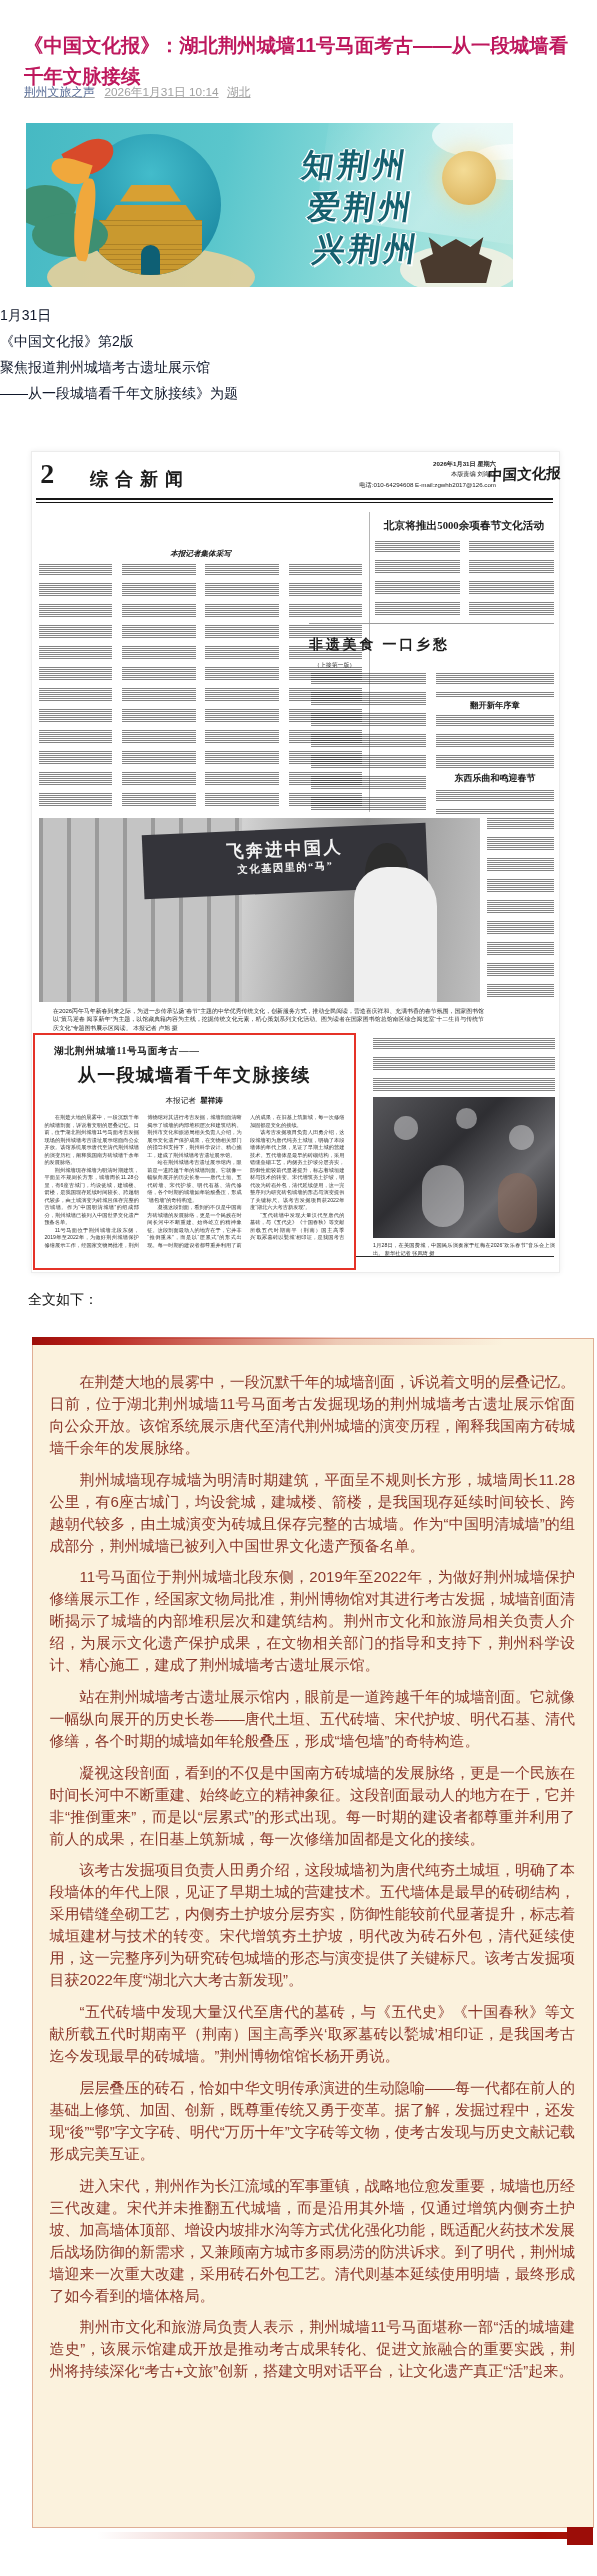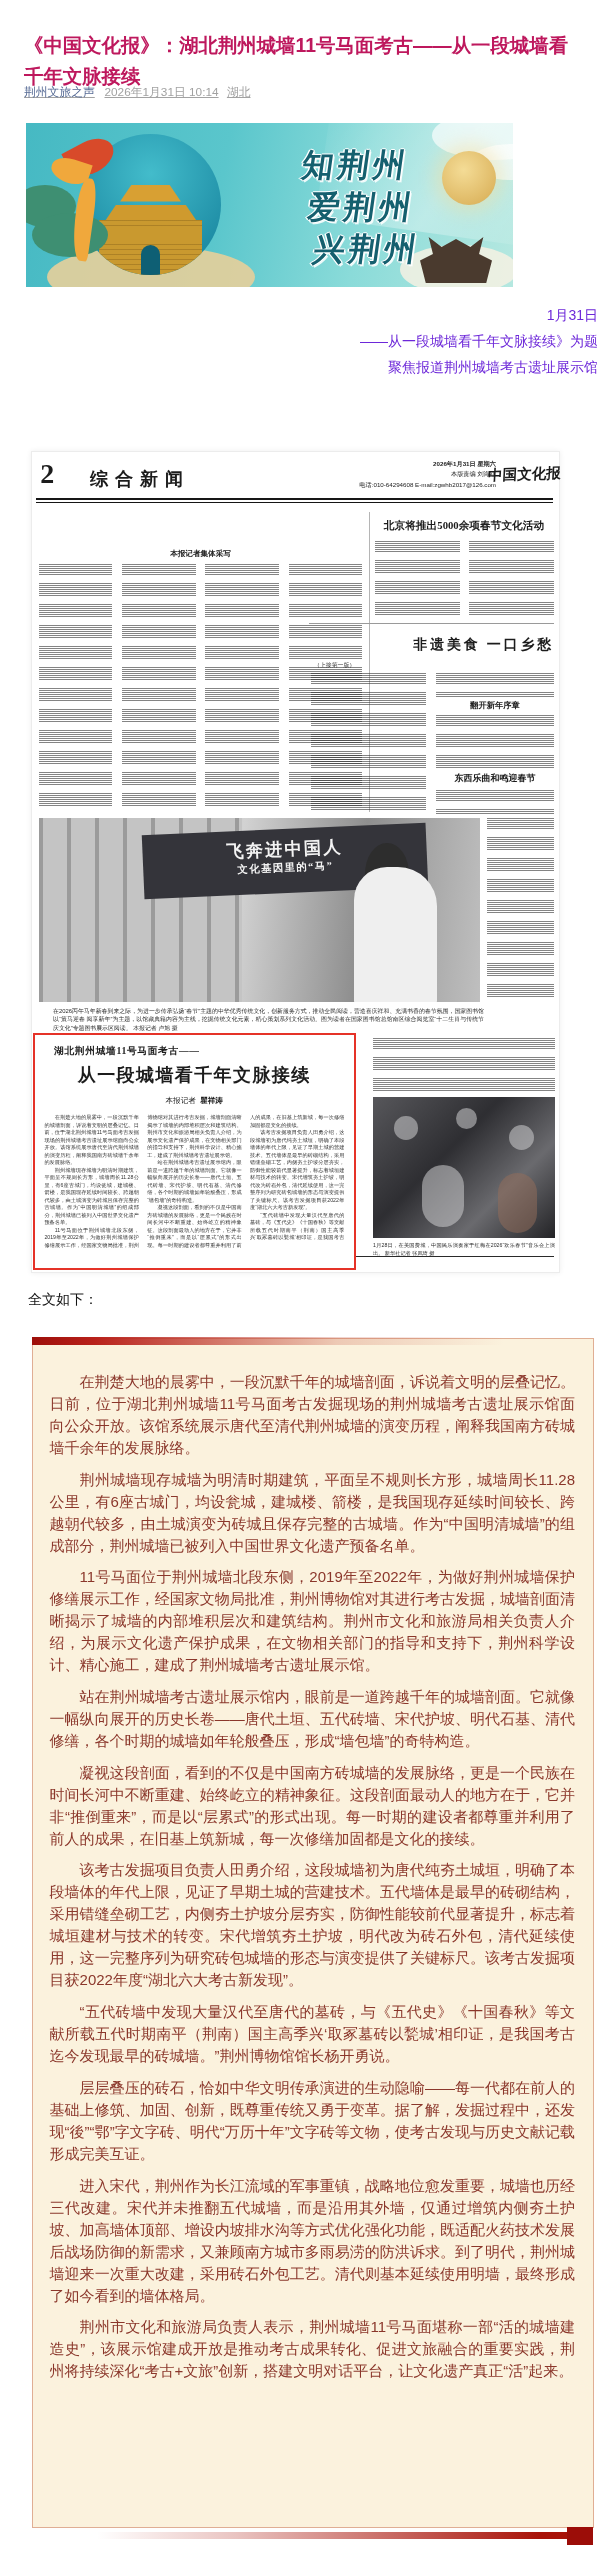--- a/index.html
+++ b/index.html
@@ -33,39 +33,39 @@
   .banner .phx2{background:#f0a83c;border-radius:60% 0 60% 60%;}
   .banner .bronze{left:394px;top:110px;width:72px;height:50px;background:#4a3a2e;
           clip-path:polygon(8% 100%,0 55%,18% 42%,12% 8%,30% 28%,50% 12%,70% 28%,88% 8%,82% 42%,100% 55%,92% 100%);}
   .banner .bcloud{left:374px;top:122px;width:118px;height:49px;border-radius:50%;background:#f6f1e3;opacity:.85;}
   .banner .slogans{left:276px;top:21px;width:187px;}
   .banner .slogan{font-size:32px;font-weight:900;color:#15606f;letter-spacing:3.5px;line-height:42px;
           transform:skewX(-8deg);
           text-shadow:-1.4px 0 0 #fff,1.4px 0 0 #fff,0 -1.4px 0 #fff,0 1.4px 0 #fff,2.1px 2.1px 0 rgba(255,255,255,.85);}
 
   
-  .intro{left:0;top:302px;width:598px;text-align:right;font-size:14px;color:#6d28d9;}
+  .intro{left:0;top:302px;width:598px;text-align:left;font-size:14px;color:#0f172a;}
   .intro div{line-height:26px;}
 
   
   .np{left:31px;top:451px;width:527px;height:820px;background:#fff;border:0.7px solid #ececec;
       box-shadow:0 0 5.5px rgba(0,0,0,.07);font-family:"Liberation Serif","DejaVu Serif",serif;color:#1c1c1c;}
   .np .pgnum{left:8.3px;top:5.5px;font-size:28px;font-weight:900;}
   .np .section{left:46px;top:15.3px;font-size:18px;font-weight:700;letter-spacing:7px;margin-left:12px;}
   .np .info{left:263px;top:7px;width:201px;text-align:right;font-size:6.2px;line-height:10.4px;color:#222;
       font-family:"Liberation Sans",sans-serif;}
   .np .masthead{left:456px;top:12.5px;width:71px;font-size:14.6px;font-weight:900;white-space:nowrap;transform:rotate(-2deg) skewX(-5deg);}
   .np .rule1{left:4.2px;top:46px;width:517px;height:2.1px;background:#161616;}
   .np .rule2{left:4.2px;top:50px;width:517px;height:0.7px;background:#161616;}
   .np .h-lead{left:5.5px;top:64px;width:326px;text-align:center;font-size:21px;font-weight:800;letter-spacing:2.1px;}
-  .np .h-lead-by{left:5.5px;top:97px;width:326px;text-align:center;font-size:7.6px;font-weight:700;}
+  .np .h-lead-by{left:5.5px;top:97px;width:326px;text-align:center;font-size:7.6px;font-weight:700;font-style:italic;}
   .np .vrule{left:337px;top:60px;width:0.7px;height:300px;background:#b5b5b5;}
   .np .h-right{left:342px;top:67px;width:180px;text-align:center;font-size:10.7px;font-weight:800;}
   .np .hr-mid{left:277px;top:171px;width:245px;height:0.7px;background:#9a9a9a;}
-  .np .h-mid{left:277px;top:184px;width:245px;text-align:right;font-size:14px;font-weight:800;letter-spacing:2.8px;}
+  .np .h-mid{left:277px;top:184px;width:245px;text-align:left;font-size:14px;font-weight:800;letter-spacing:2.8px;}
   .np .mid-note{left:282px;top:209px;font-size:5.9px;color:#333;}
   .np .h-sub1{left:404px;top:248px;width:118px;text-align:center;font-size:8.3px;font-weight:800;font-family:"Liberation Sans",sans-serif;}
   .np .h-sub2{left:404px;top:320px;width:118px;text-align:center;font-size:9px;font-weight:800;}
   .tx{background-image:repeating-linear-gradient(to bottom,rgba(45,45,45,.78) 0 0.7px,transparent 0.7px 2.1px);opacity:.75;}
   .cols{display:flex;gap:9.7px;}
   .cols > div{flex:1;}
   
   .photo1{left:7px;top:366px;width:441px;height:184px;overflow:hidden;
       background:linear-gradient(95deg,#c9c9c9,#a9a9a9 25%,#d2d2d2 45%,#8f8f8f 72%,#bfbfbf);}
   .photo1 .shelves{position:absolute;left:0;top:0;width:46%;height:100%;
@@ -133,22 +133,23 @@
     <div class="abs bronze"></div>
     <div class="abs slogans">
       <div class="slogan" style="margin-left:0;">知荆州</div>
       <div class="slogan" style="margin-left:5.5px;">爱荆州</div>
       <div class="slogan" style="margin-left:11px;">兴荆州</div>
     </div>
   </div>
 
   <div class="abs intro">
     <div>1月31日</div>
+    <div>《中国文化报》第2版</div>
+    <div>聚焦报道荆州城墙考古遗址展示馆</div>
     <div>——从一段城墙看千年文脉接续》为题</div>
-    <div>聚焦报道荆州城墙考古遗址展示馆</div>
   </div>
 
   <div class="abs np">
     <div class="abs pgnum">2</div>
     <div class="abs section">综合新闻</div>
     <div class="abs info">
       <div style="font-weight:700;">2026年1月31日 星期六</div>
       <div>本版责编  刘海红</div>
       <div>电话:010-64294608  E-mail:zgwhb2017@126.com</div>
     </div>

